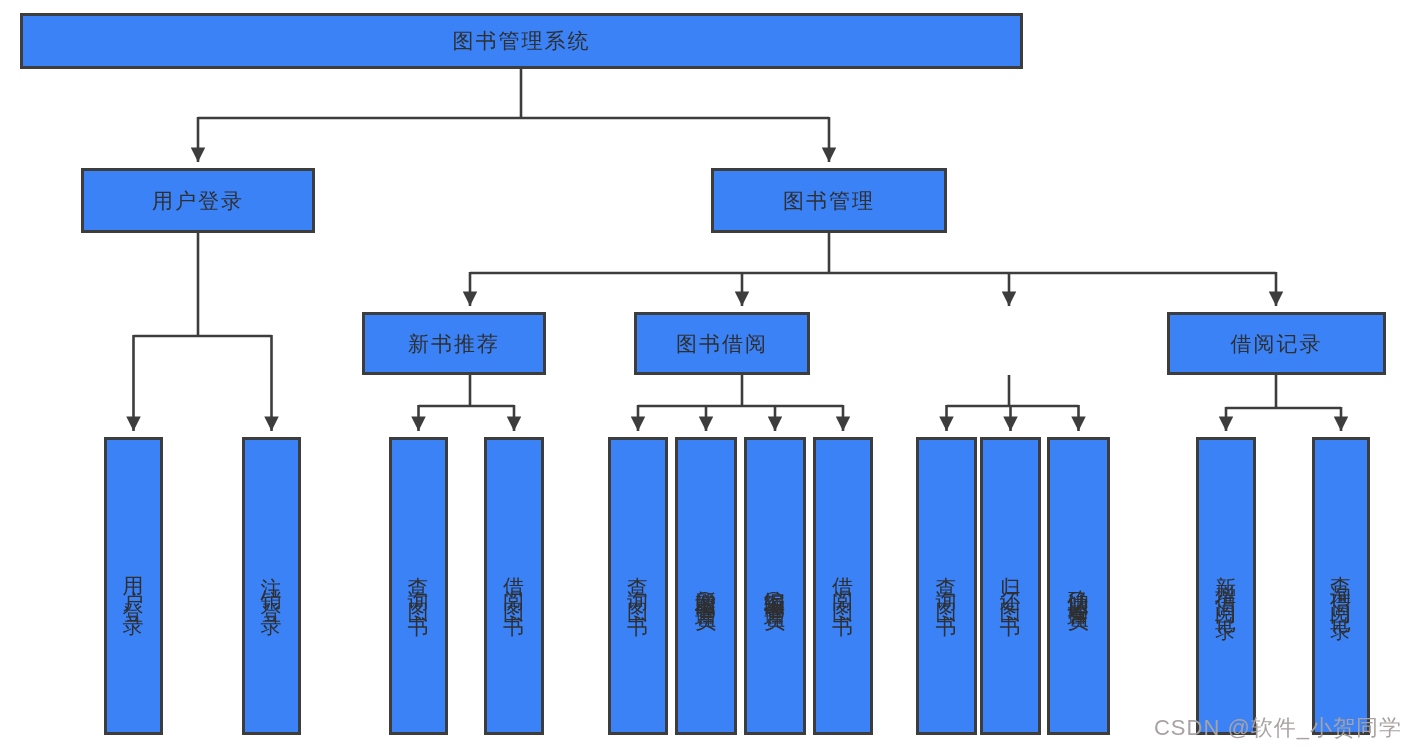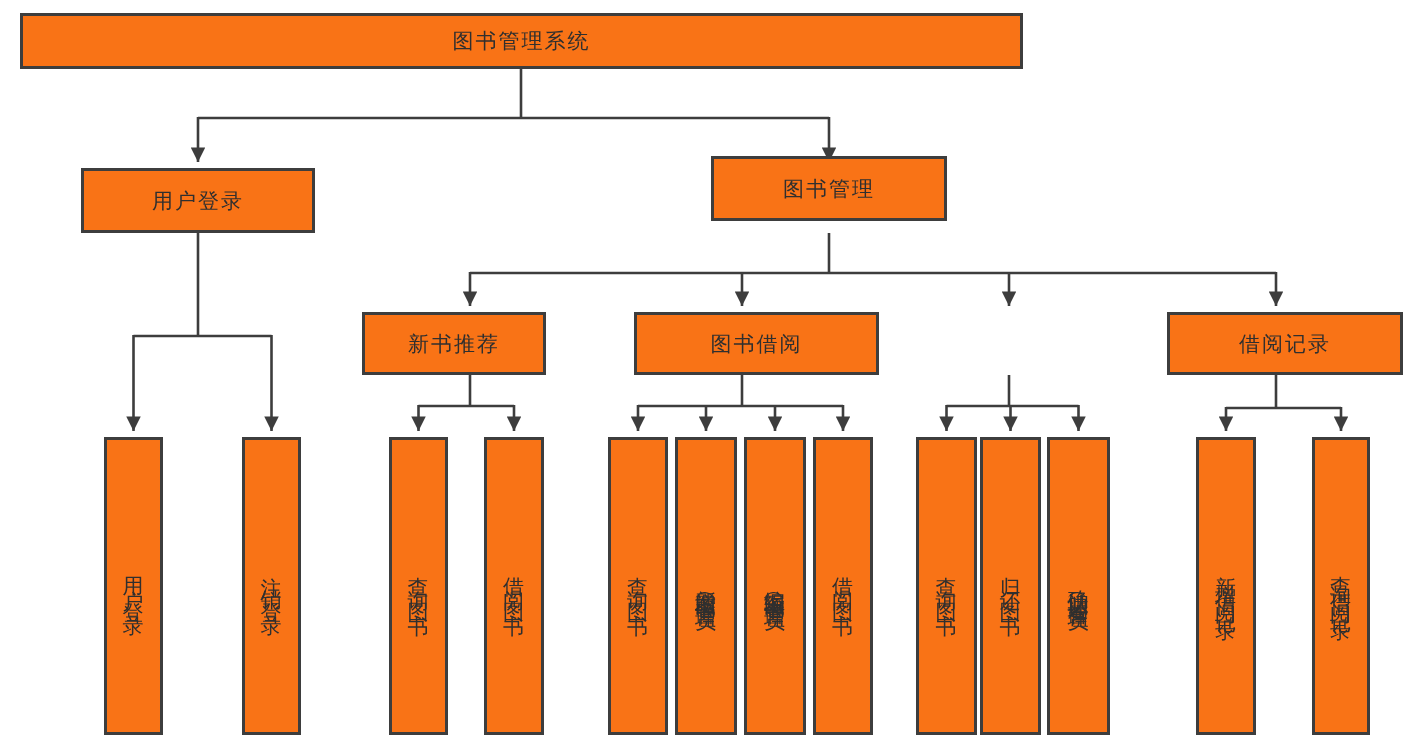--- a/index.html
+++ b/index.html
@@ -19,37 +19,37 @@
 
   #wires {
     position: absolute;
     left: 0; top: 0;
     width: 1405px; height: 747px;
   }
 
   .node {
     position: absolute;
     border: 3px solid #3d3d3d;
-    background: #f97316;
+    background: #3b82f6;
     display: flex;
     align-items: center;
     justify-content: center;
     color: #2f2f2f;
     font-size: 21px;
     letter-spacing: 2px;
   }
 
   
   .n-root  { left: 20px;   top: 13px;  width: 1003px; height: 56px; }
   .n-login { left: 81px;   top: 168px; width: 234px;  height: 65px; }
-  .n-mgmt  { left: 711px;  top: 156px; width: 236px;  height: 65px; }
+  .n-mgmt  { left: 711px;  top: 168px; width: 236px;  height: 65px; }
   .n-l3a   { left: 362px;  top: 312px; width: 184px;  height: 63px; }
-  .n-l3b   { left: 634px;  top: 312px; width: 245px;  height: 63px; }
+  .n-l3b   { left: 634px;  top: 312px; width: 176px;  height: 63px; }
   .n-l3c   { left: 901px;  top: 312px; width: 216px;  height: 63px; }
-  .n-l3d   { left: 1167px; top: 312px; width: 236px;  height: 63px; }
+  .n-l3d   { left: 1167px; top: 312px; width: 219px;  height: 63px; }
 
   
   .vbox {
     top: 437px;
     height: 298px;
     padding: 4px 0;
   }
   .vbox .vtext {
     writing-mode: vertical-rl;
     text-orientation: mixed;
@@ -197,13 +197,14 @@
     <span class="vtext">确认归还（管理员）</span>
   </div>
 
   <div class="node vbox ls-mid n-e1">
     <span class="vtext">新增借阅记录</span>
   </div>
   <div class="node vbox ls-mid n-e2">
     <span class="vtext">查询借阅记录</span>
   </div>
 
+  <div class="watermark">CSDN @软件_小贺同学</div>
 </div>
 
 </body></html>

